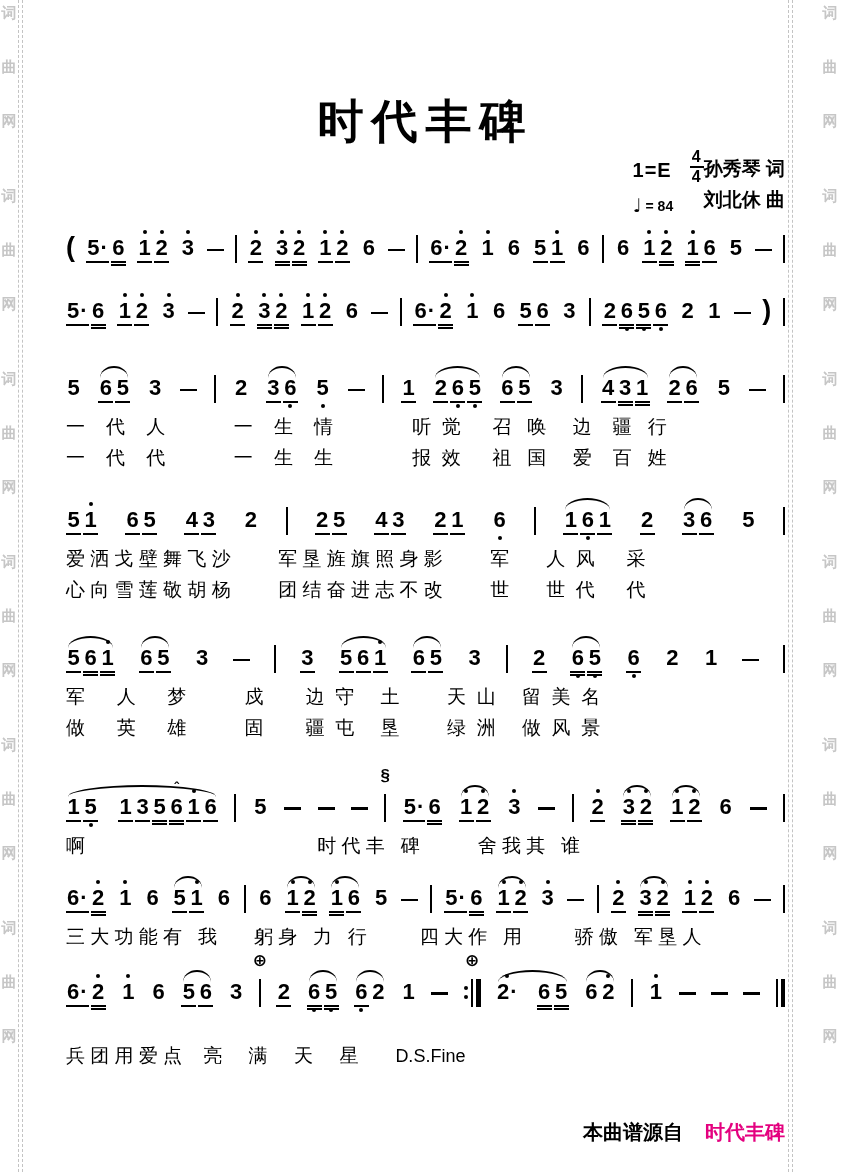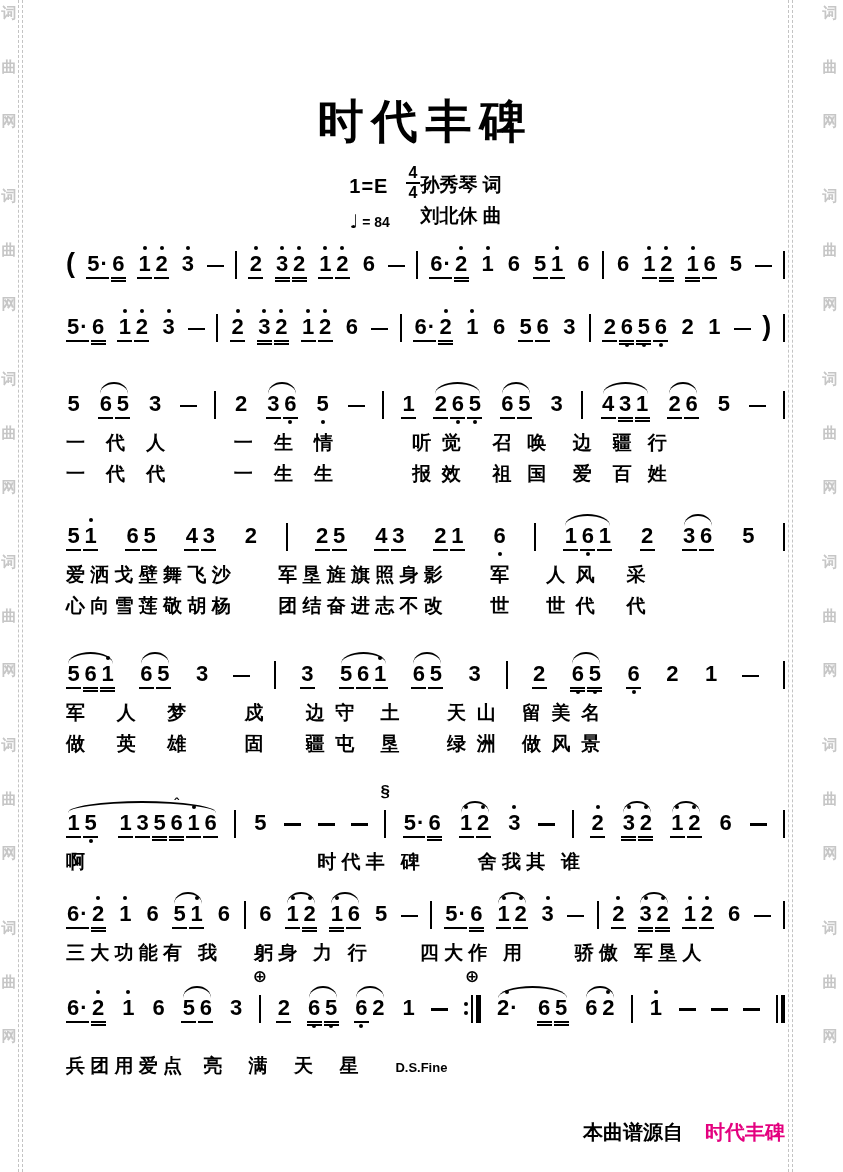--- a/index.html
+++ b/index.html
@@ -13,21 +13,21 @@
   .wm span{line-height:1;margin-bottom:39px;}
   .wm span:nth-child(3n){margin-bottom:60px;}
   .wm-left{left:0;width:18px;}
   .wm-right{right:0;width:26px;}
   .vdash{position:absolute;top:0;bottom:0;width:3px;border-left:1px dashed #c3c3c3;border-right:1px dashed #c3c3c3;}
   .vdash-left{left:18px;}
   .vdash-right{right:50px;}
   
   .content{position:absolute;left:66px;right:58px;top:0;}
   .title{margin-top:96px;text-align:center;font-size:46px;font-weight:900;letter-spacing:8px;line-height:1.1;}
-  .meta-row{display:flex;justify-content:center;align-items:flex-start;margin-top:24px;}
+  .meta-row{display:flex;justify-content:flex-end;align-items:flex-start;margin-top:8px;}
   .keyblock{font-weight:bold;}
   .keyline{display:flex;align-items:center;font-size:20px;letter-spacing:1px;}
   .frac{display:inline-flex;flex-direction:column;align-items:center;margin-left:18px;margin-top:-6px;}
   .frac .num,.frac .den{font-size:16px;font-weight:bold;line-height:1.05;}
   .frac .fbar{width:14px;height:2px;background:#000;margin:1px 0;}
   .tempo{margin-top:10px;font-size:14px;font-weight:bold;display:flex;align-items:center;gap:4px;}
   .tempo .nglyph{font-family:"DejaVu Sans","Liberation Sans",sans-serif;font-size:19px;line-height:1;}
   .credits{text-align:right;font-size:19px;font-weight:bold;line-height:1.65;margin-top:-2px;}
   
   #score{margin-top:14px;}
@@ -60,23 +60,23 @@
   .rep .dots i{width:4px;height:4px;background:#000;border-radius:50%;}
   .rep .thin{width:2px;height:28px;background:#000;}
   .rep .thick{width:5px;height:28px;background:#000;}
   .fin{display:flex;gap:3px;margin-bottom:7px;}
   .fin i{display:block;width:2.5px;height:28px;background:#000;}
   .fin i:last-child{width:4px;}
   .grp{position:relative;display:flex;align-items:flex-end;gap:2px;}
   .grp.arc::before{content:"";position:absolute;top:-3px;left:2px;right:2px;height:12px;
         border-top:2px solid #000;border-radius:100% 100% 0 0 / 170% 170% 0 0;}
   .spacer{flex:0 0 auto;}
-  .lyric{display:flex;align-items:baseline;font-weight:bold;font-size:19px;line-height:1.45;margin-top:3px;}
+  .lyric{display:flex;align-items:baseline;font-weight:normal;font-size:19px;line-height:1.45;margin-top:3px;}
   .lyric span{white-space:pre;}
-  .lyric .small{font-size:13px;margin-top:26px;}
+  .lyric .small{font-size:18px;margin-top:26px;}
   
   .footer{position:absolute;bottom:26px;right:58px;display:flex;gap:22px;font-size:20px;font-weight:bold;z-index:2;}
 </style>
 </head>
 <body>
 
 <div class="wm wm-left" style="color: rgb(198, 198, 198);">
     <span>词</span>
     <span>曲</span>
     <span>网</span>

